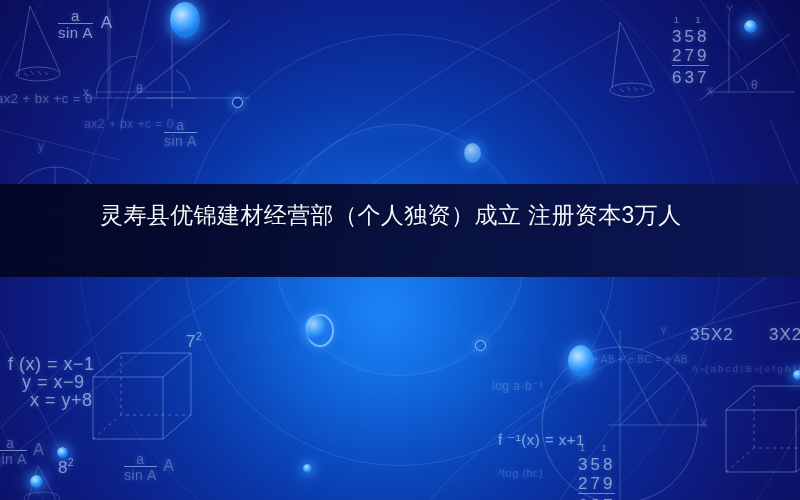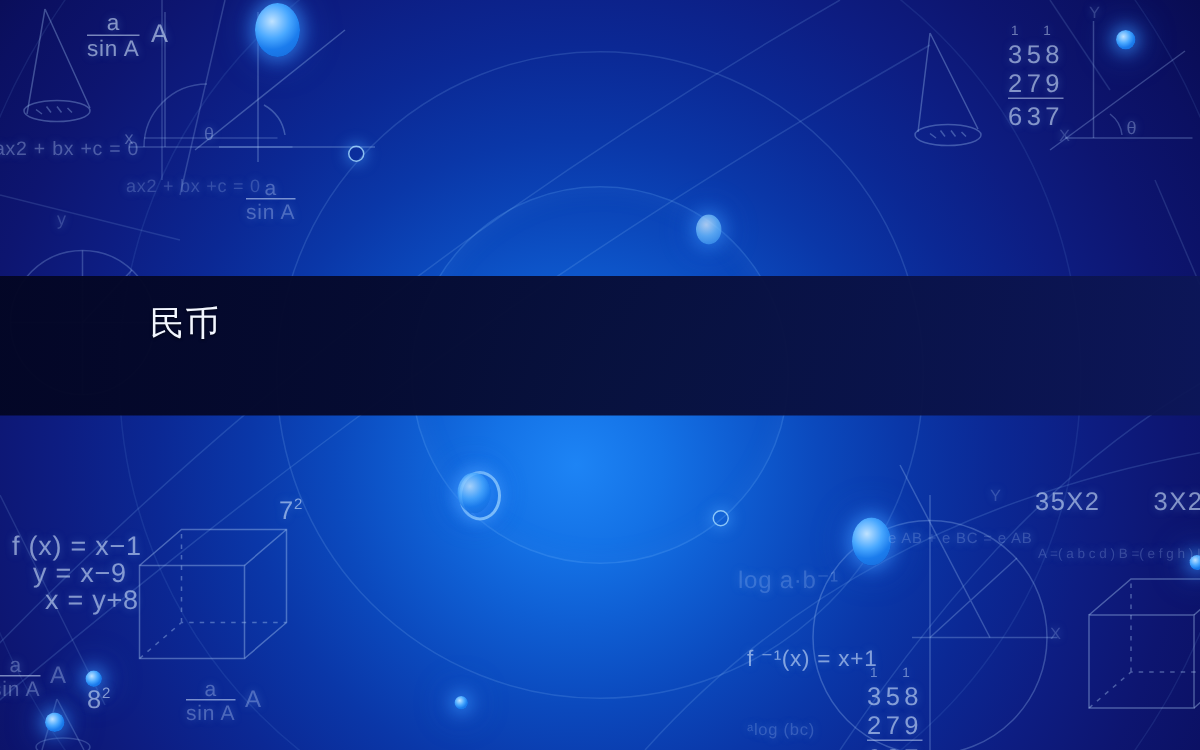--- a/index.html
+++ b/index.html
@@ -255,27 +255,27 @@
     <div class="math dim" style="left:118px;top:450px;font-size:0px;"></div>
 
     <div class="math" style="left:186px;top:332px;font-size:17px;">
       <span>7</span><sup style="font-size:10px;">2</sup>
     </div>
 
     <div class="math" style="left:58px;top:458px;font-size:17px;">
       <span>8</span><sup style="font-size:10px;">2</sup>
     </div>
 
-    <div class="math faint" style="left:492px;top:380px;font-size:16px;">log a·b⁻¹</div>
+    <div class="math faint" style="left:492px;top:380px;font-size:12px;">log a·b⁻¹</div>
 
     <div class="math faint" style="left:592px;top:355px;font-size:10px;">e AB + e BC = e AB</div>
 
     <div class="math" style="left:498px;top:432px;font-size:15px;">f ⁻¹(x) = x+1</div>
 
-    <div class="math faint" style="left:498px;top:482px;font-size:11px;">ᵃlog (bc)</div>
+    <div class="math faint" style="left:498px;top:468px;font-size:11px;">ᵃlog (bc)</div>
 
     <div class="math" style="left:578px;top:436px;font-size:17px;">
       <span class="sum">
         <span class="carry">1 1</span><br>
         <span>358</span><br>
         <span>279</span><br>
         <span class="rule" style="display:inline-block;padding-top:2px;">637</span>
       </span>
     </div>
 
@@ -284,17 +284,17 @@
 
     <div class="math" style="left:690px;top:326px;font-size:17px;letter-spacing:1px;">35X2</div>
     <div class="math" style="left:769px;top:326px;font-size:17px;letter-spacing:1px;">3X2</div>
 
     <div class="math faint" style="left:692px;top:365px;font-size:9px;letter-spacing:0;">A =( a b  c d )  B =( e f  g h )  I =( 1 0 )</div>
 
   </div>
 
   <div class="caption-band" style="top:184px;height:93px;">
     <div class="caption-text" style="left:100px;top:14px;">
-      <div>民币</div>
+      <div>灵寿县优锦建材经营部（个人独资）成立 注册资本3万人</div>
     </div>
   </div>
 
 </div>
 
 </body></html>

